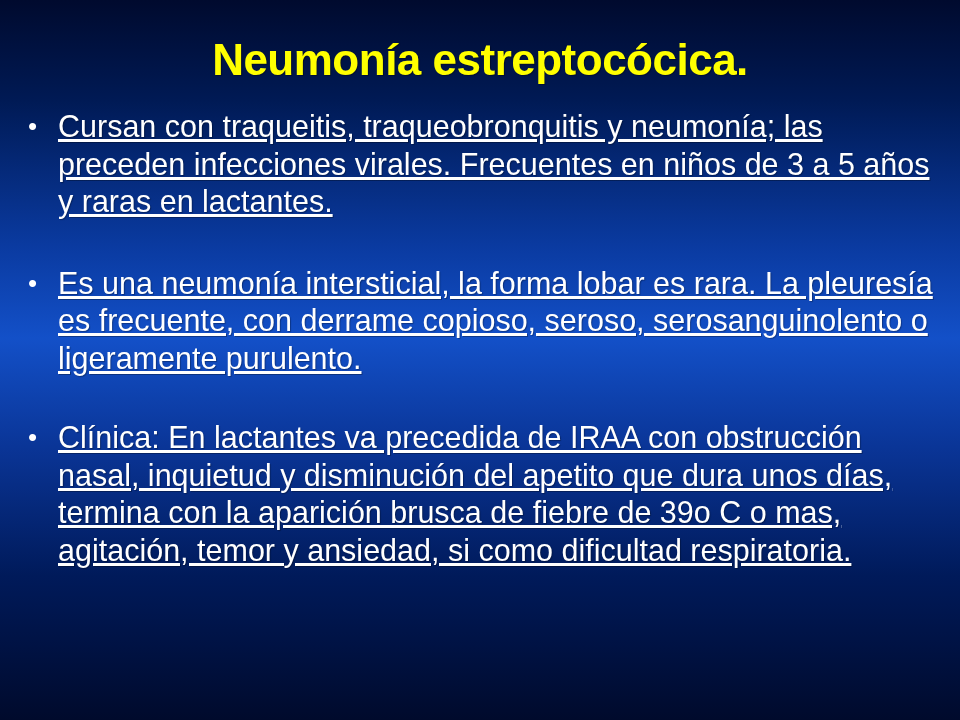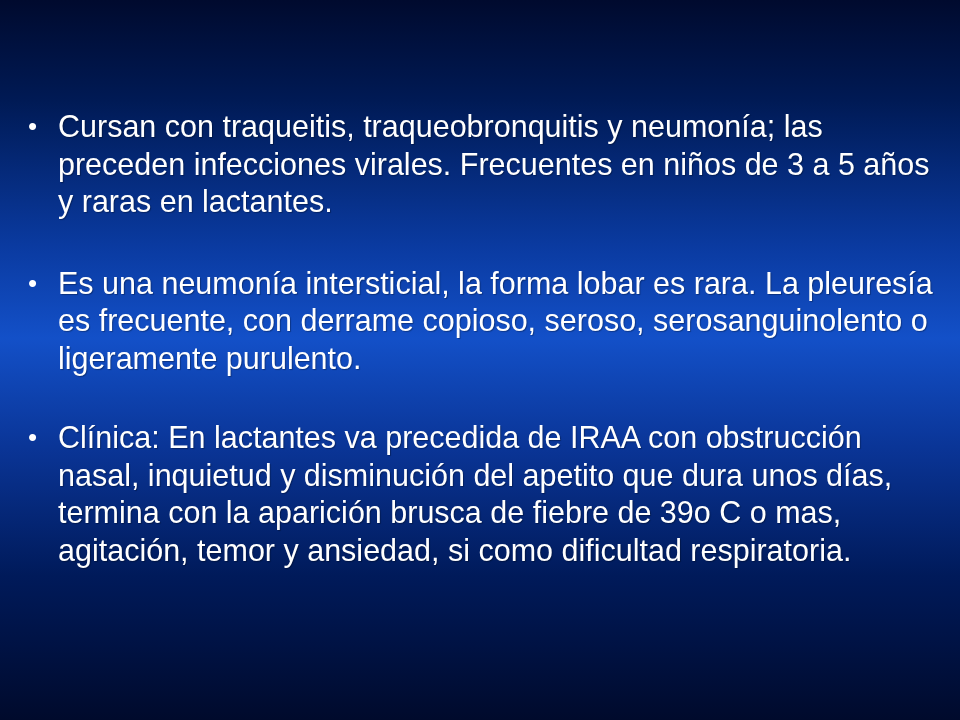--- a/index.html
+++ b/index.html
@@ -59,29 +59,31 @@
     width: 30px;
     text-align: left;
     font-size: 26px;
     line-height: 1.42;
     color: #ffffff;
   }
   .bullet-text {
     flex: 1 1 auto;
     white-space: pre-line;
     text-shadow: 1px 1px 1px rgba(0,0,0,0.30);
+    text-decoration: underline;
   }
   .gap-1 { margin-bottom: 44px; }
   .gap-2 { margin-bottom: 42px; }
 </style>
 </head>
 <body>
 
 <div class="slide">
 
+  <div class="slide-title">Neumonía estreptocócica.</div>
 
   <div class="body-area">
 
     <div class="bullet-row gap-1">
       <span class="bullet-mark">•</span>
       <span class="bullet-text">Cursan con traqueitis, traqueobronquitis y neumonía; las preceden infecciones virales. Frecuentes en niños de 3  a 5 años y raras en lactantes.</span>
     </div>
 
     <div class="bullet-row gap-2">
       <span class="bullet-mark">•</span>

